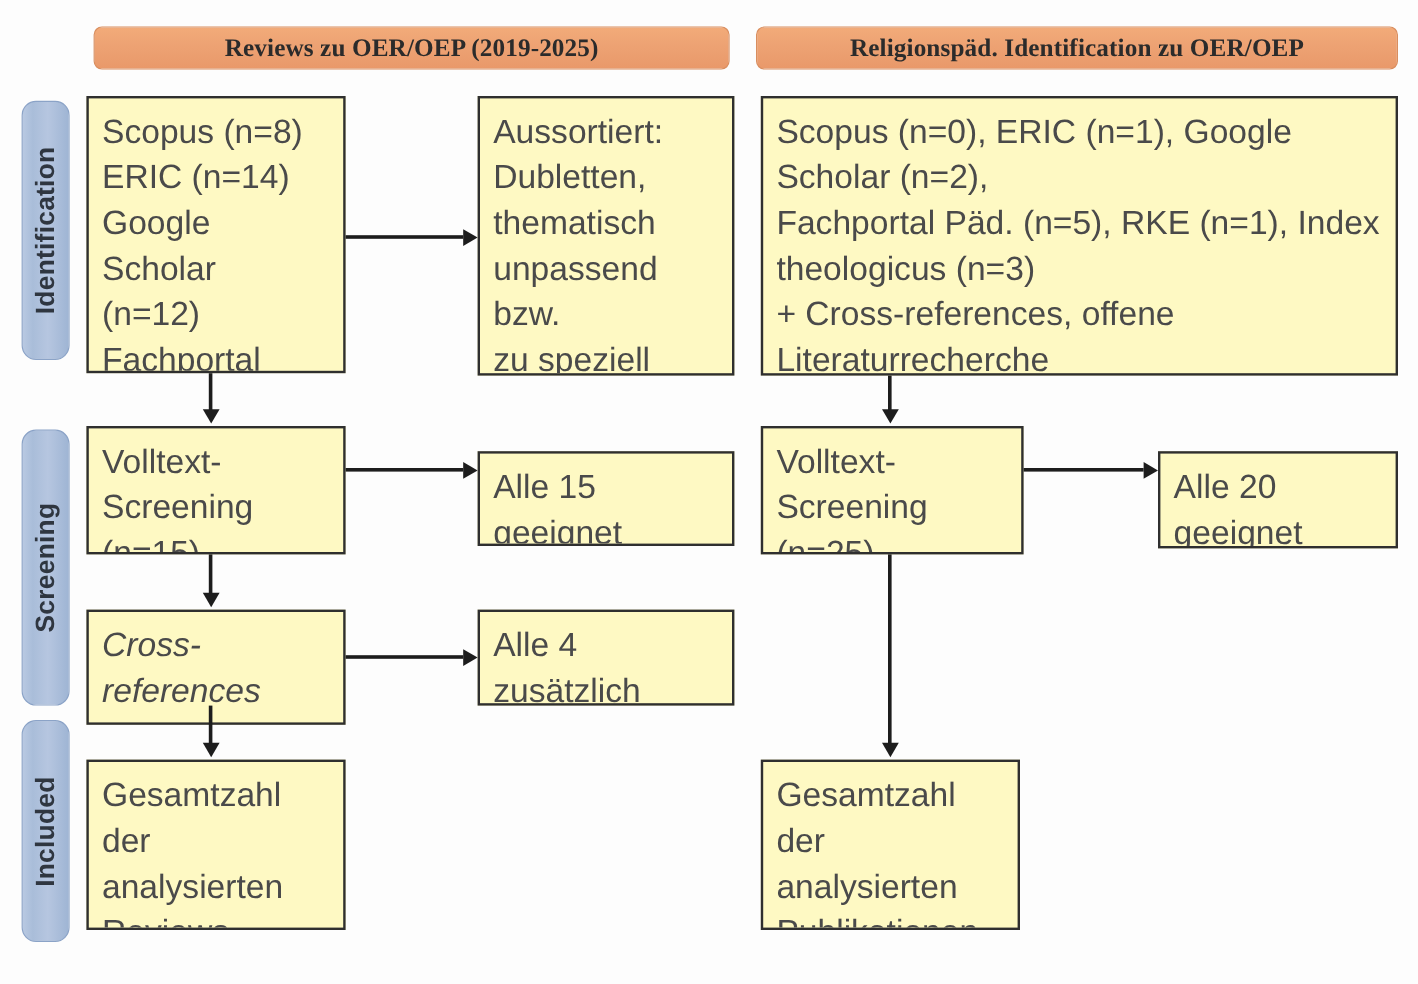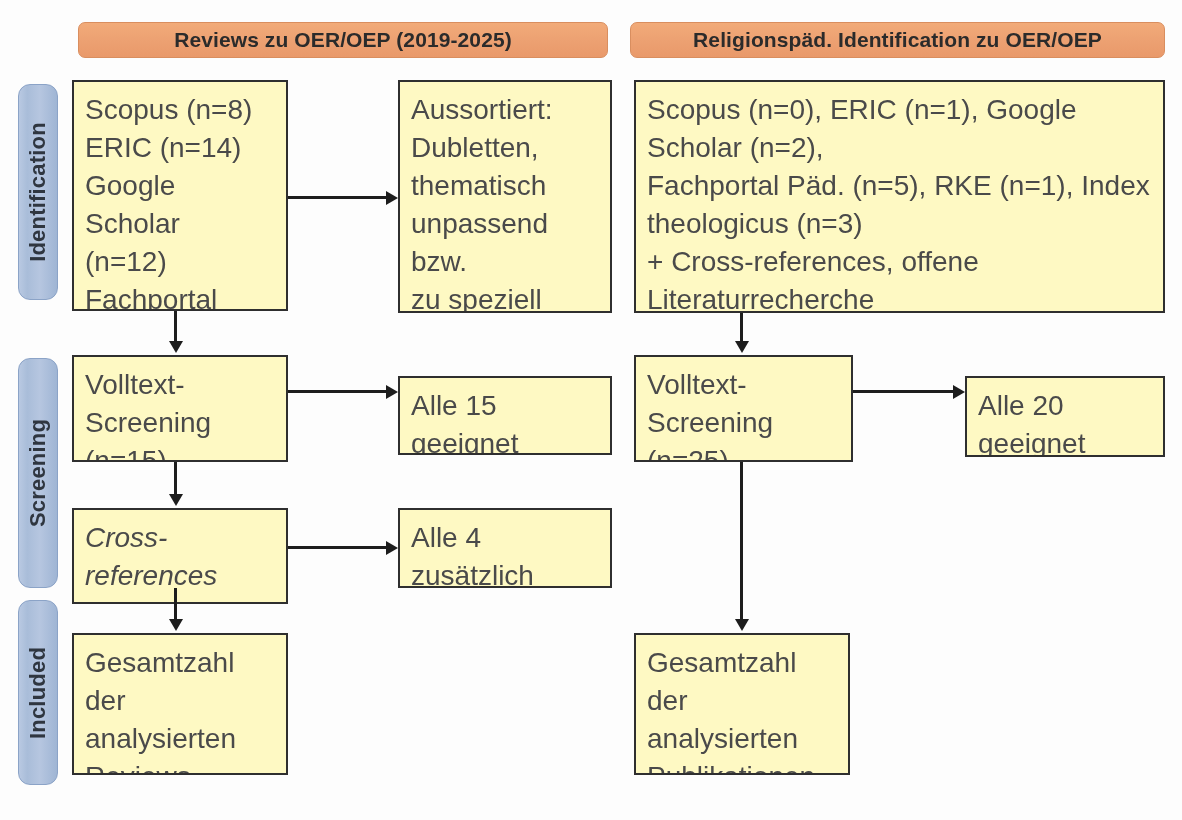--- a/index.html
+++ b/index.html
@@ -49,20 +49,21 @@
     border-radius: 7px;
     background: linear-gradient(to bottom, #f2ab79 0%, #eda273 45%, #e9996a 100%);
     box-sizing: border-box;
     display: flex;
     align-items: center;
     justify-content: center;
     color: #2b2b2b;
     font-size: 21px;
     font-weight: bold;
     letter-spacing: 0.1px;
+    font-family: Liberation Serif, serif;
   }
 
   
   .node {
     position: absolute;
     border: 2.5px solid #2f2f2f;
     background: #fef9c3;
     box-sizing: border-box;
     padding: 9px 10px 6px 11px;
     color: #4a4a4a;

